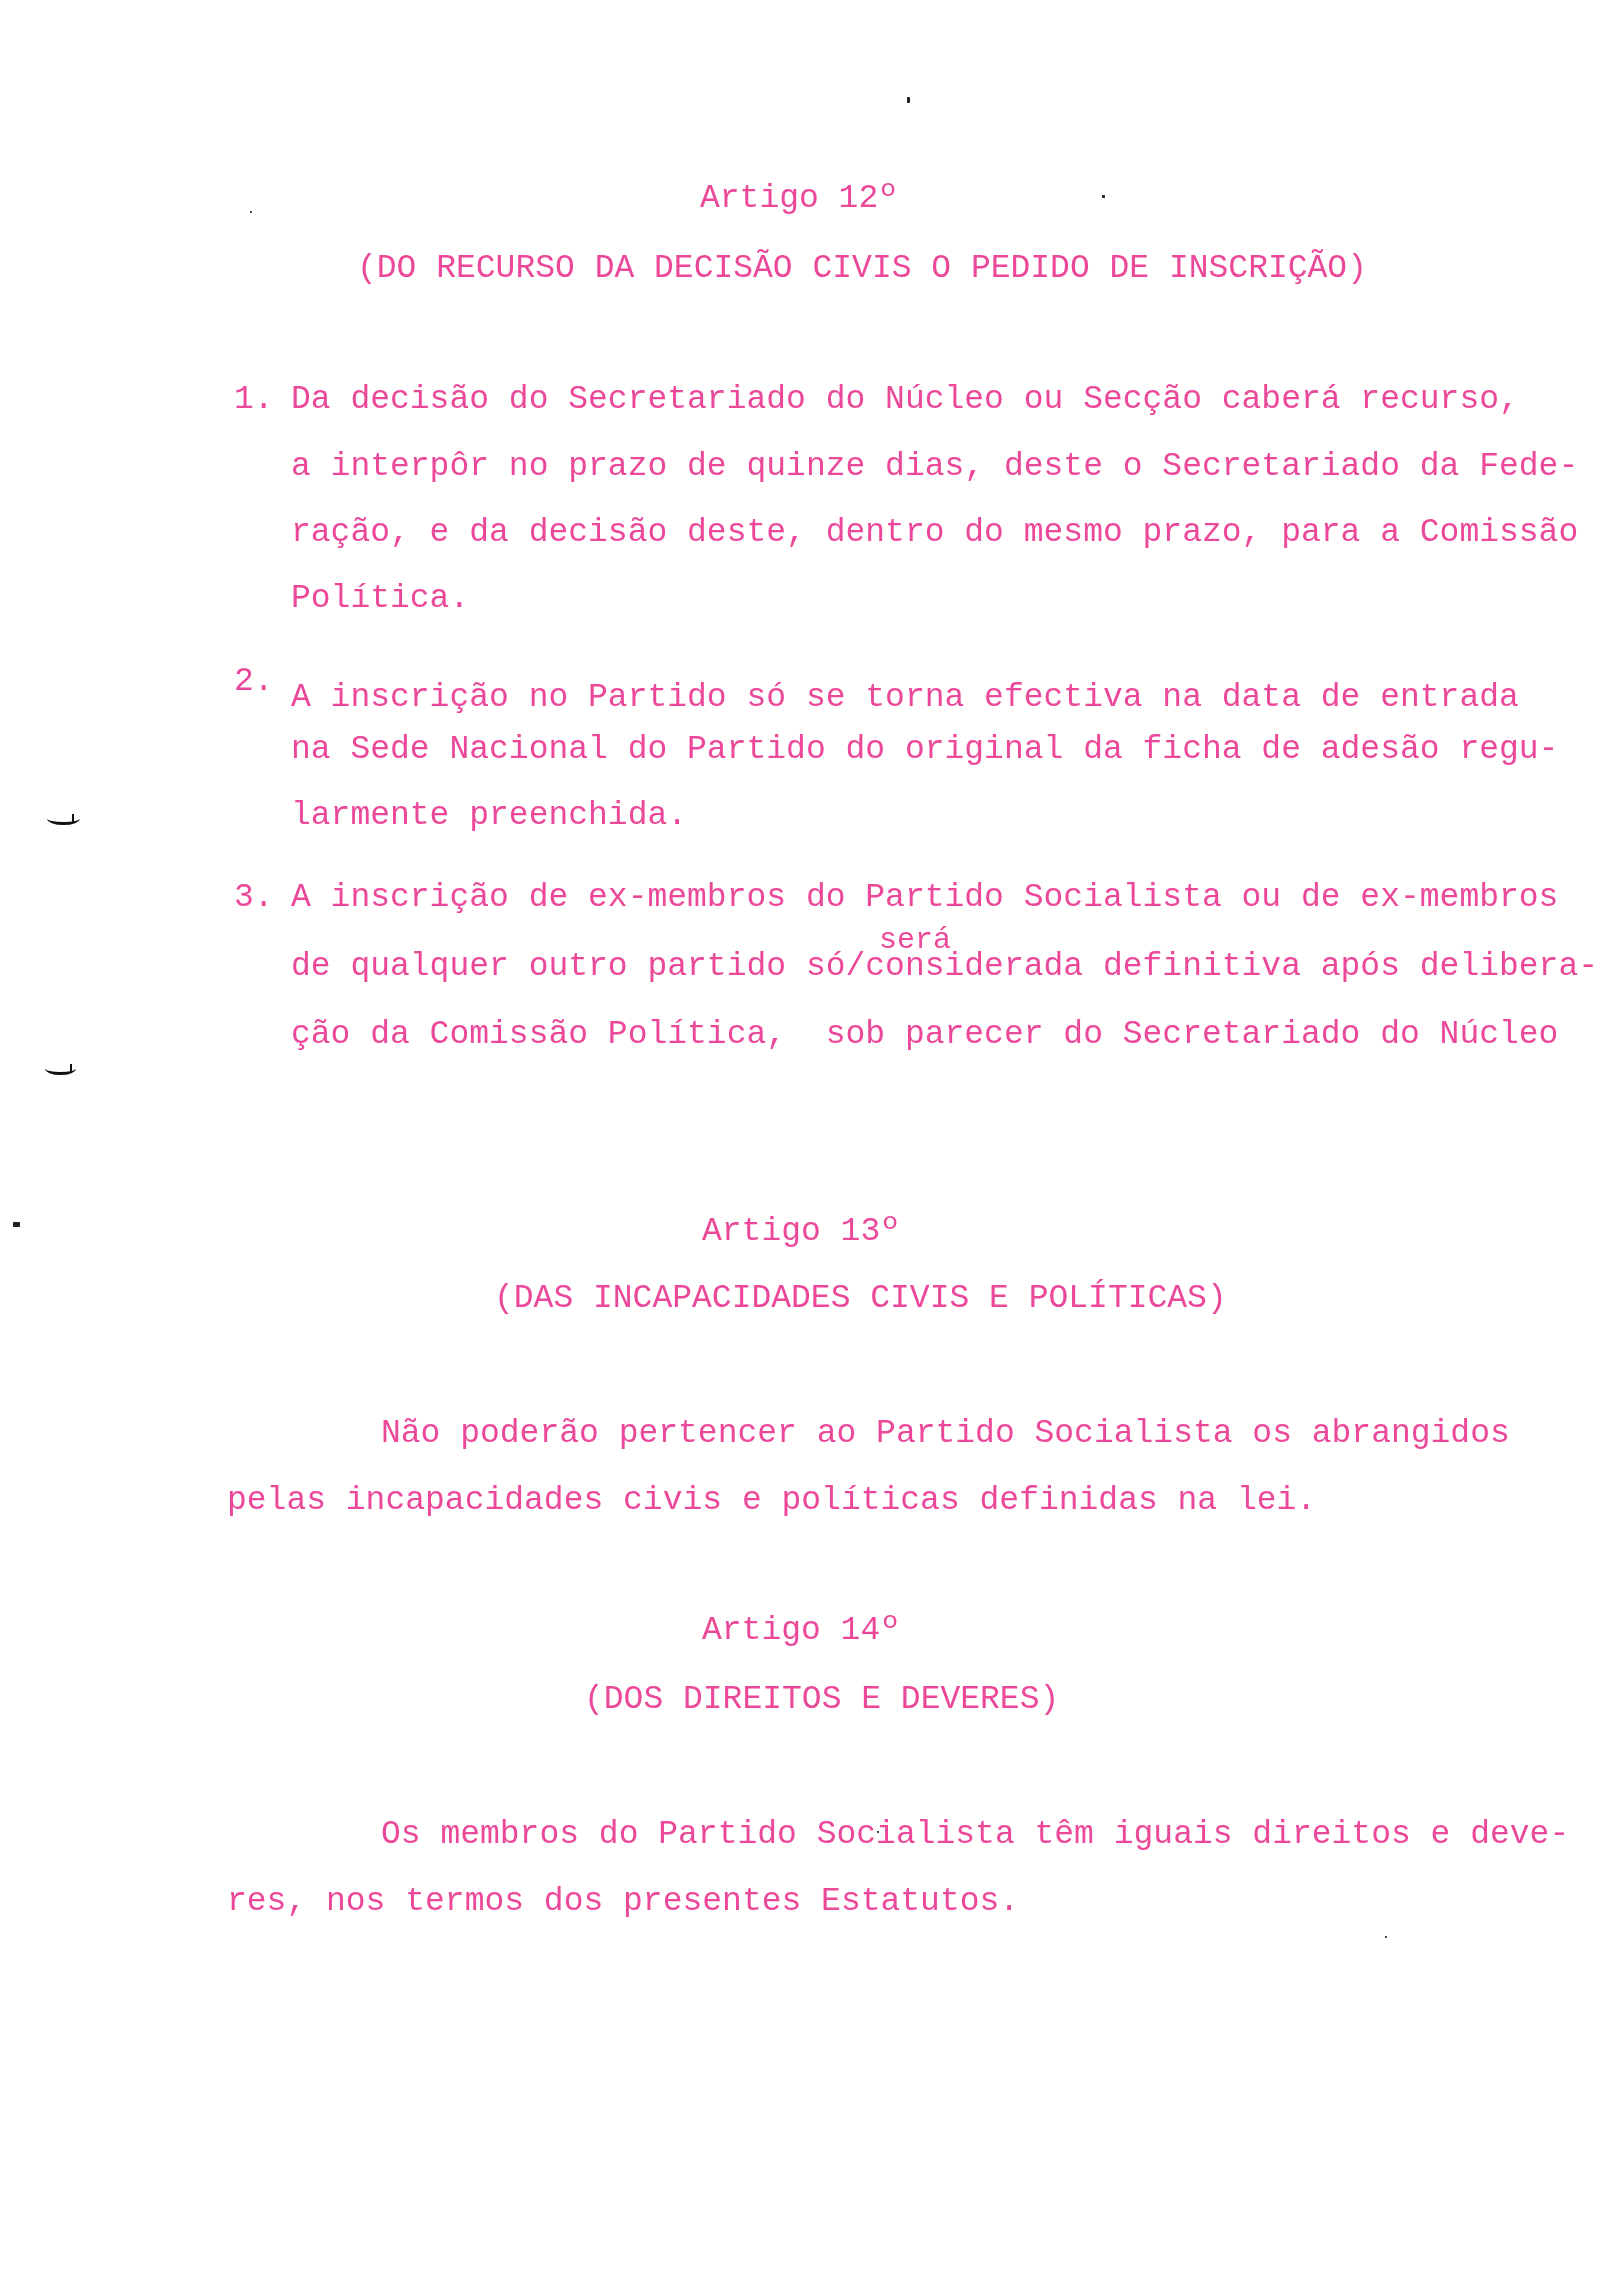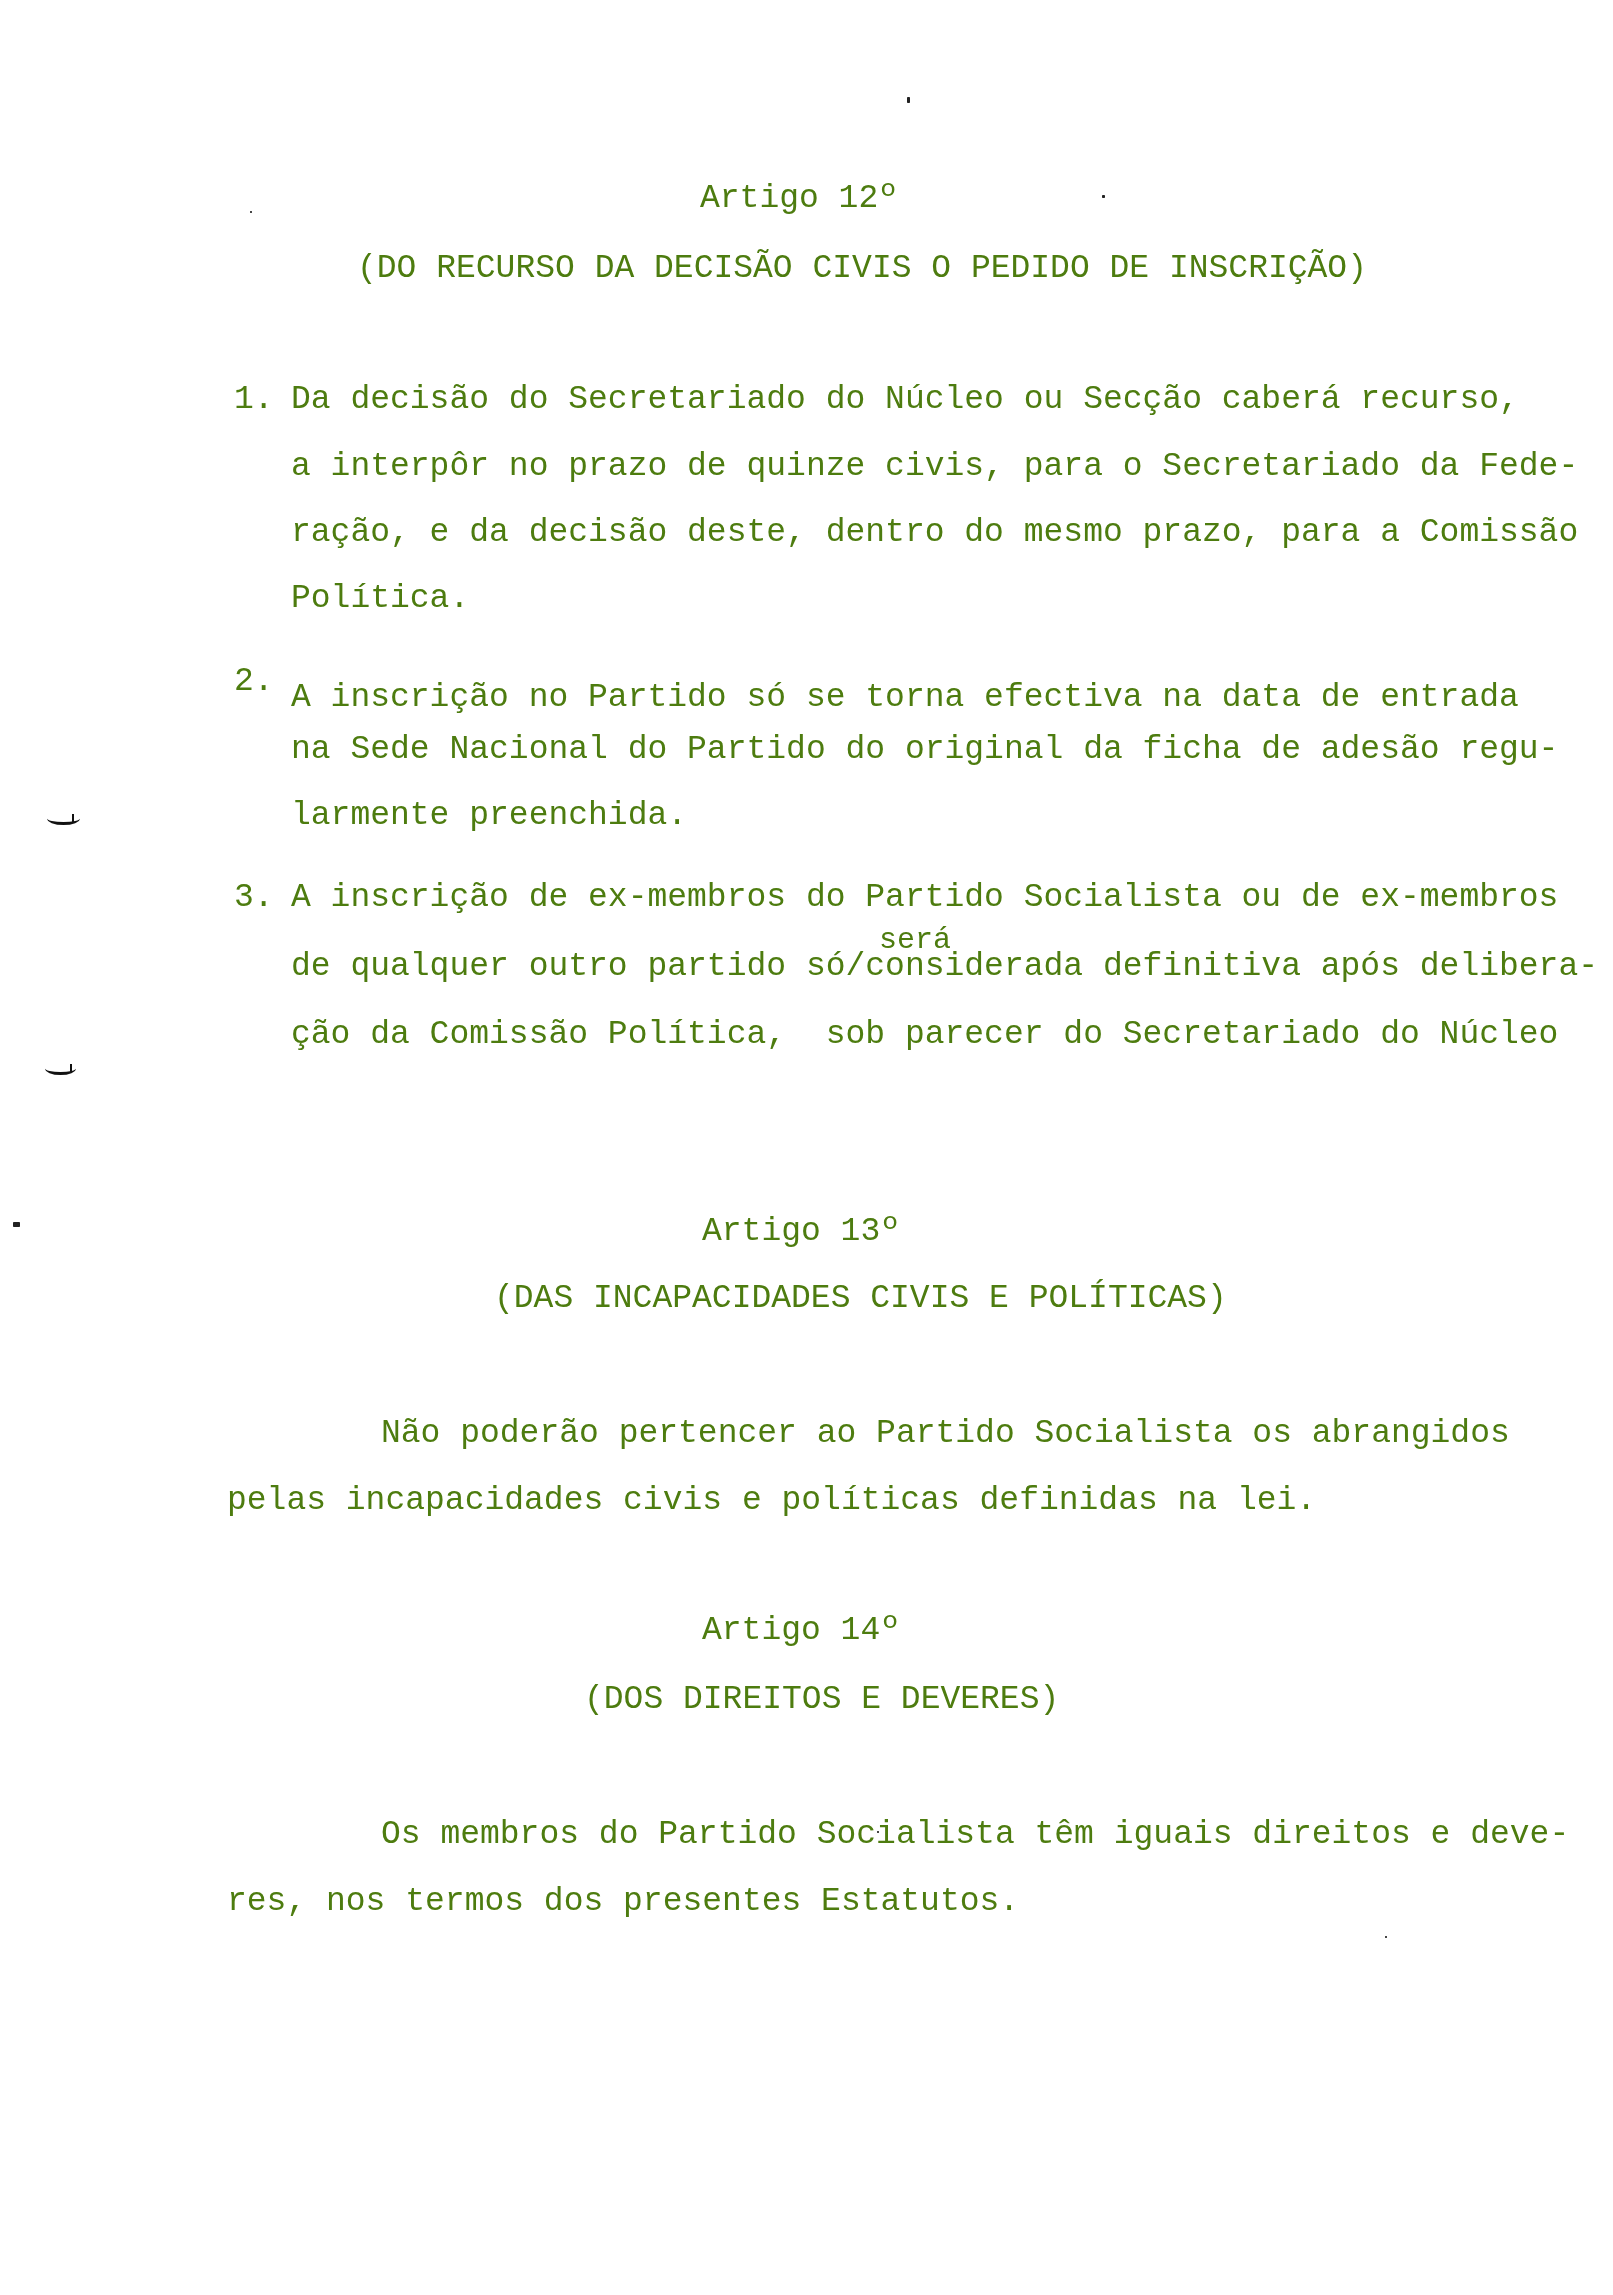--- a/index.html
+++ b/index.html
@@ -3,21 +3,21 @@
 <meta charset="utf-8">
 <style>
   html, body { margin: 0; padding: 0; background: #ffffff; }
   .page {
     position: relative;
     width: 1613px;
     height: 2295px;
     background: #ffffff;
     overflow: hidden;
     font-family: "Liberation Mono", "DejaVu Sans Mono", monospace;
-    color: #4d7c0f;
+    color: #ec4899;
   }
   .ln {
     position: absolute;
     font-size: 33px;
     line-height: 39px;
     height: 39px;
     white-space: pre;
     letter-spacing: 0;
   }
   .ins {
@@ -33,21 +33,21 @@
 </head>
 <body>
 
 <div class="page">
 
   <div class="ln" style="left:700px; top:179px;">Artigo 12º</div>
   <div class="ln" style="left:357px; top:249px;">(DO RECURSO DA DECISÃO CIVIS O PEDIDO DE INSCRIÇÃO)</div>
 
   <div class="ln" style="left:234px; top:380px;">1.</div>
   <div class="ln" style="left:291px; top:380px;">Da decisão do Secretariado do Núcleo ou Secção caberá recurso,</div>
-  <div class="ln" style="left:291px; top:447px;">a interpôr no prazo de quinze civis, para o Secretariado da Fede-</div>
+  <div class="ln" style="left:291px; top:447px;">a interpôr no prazo de quinze dias, deste o Secretariado da Fede-</div>
   <div class="ln" style="left:291px; top:513px;">ração, e da decisão deste, dentro do mesmo prazo, para a Comissão</div>
   <div class="ln" style="left:291px; top:579px;text-align:right;">Política.</div>
 
   <div class="ln" style="left:234px; top:662px;">2.</div>
   <div class="ln" style="left:291px; top:662px;margin-top:16px;">A inscrição no Partido só se torna efectiva na data de entrada</div>
   <div class="ln" style="left:291px; top:730px;">na Sede Nacional do Partido do original da ficha de adesão regu-</div>
   <div class="ln" style="left:291px; top:796px;">larmente preenchida.</div>
 
   <div class="ln" style="left:234px; top:878px;">3.</div>
   <div class="ln" style="left:291px; top:878px;">A inscrição de ex-membros do Partido Socialista ou de ex-membros</div>

